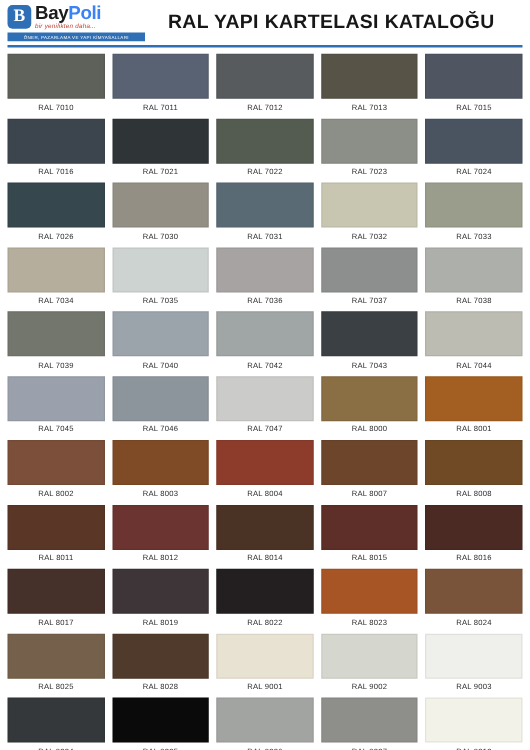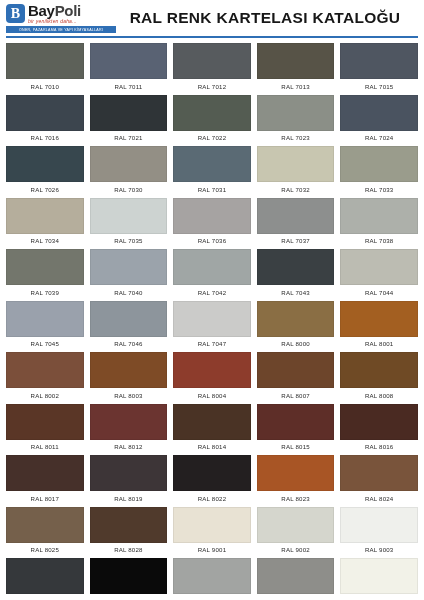--- a/index.html
+++ b/index.html
@@ -61,21 +61,21 @@
     display: flex;
     flex-direction: column;
     line-height: 1;
   }
   .logo-main {
     font-size: 15px;
     font-weight: bold;
     letter-spacing: -0.3px;
     color: #1b1b1b;
   }
-  .logo-main .accent { color: #404040; text-align: right; }
+  .logo-main .accent { color: #3b82f6; text-align: right; }
   .logo-sub {
     font-size: 5px;
     color: #c0392b;
     font-style: italic;
     margin-top: 1px;
     letter-spacing: 0.2px;
   }
   .logo-bar {
     margin-top: 2px;
     background: #2f6fb5;
@@ -141,21 +141,21 @@
         <div class="logo-mark">
           <span class="glyph">B</span>
         </div>
         <div class="logo-words">
           <div class="logo-main"><span>Bay</span><span class="accent">Poli</span></div>
           <div class="logo-sub">bir yenilikten daha...</div>
         </div>
       </div>
       <div class="logo-bar">ÖNER, PAZARLAMA VE YAPI KİMYASALLARI</div>
     </div>
-    <div class="catalog-title">RAL RENK KARTELASI KATALOĞU</div>
+    <div class="catalog-title">RAL YAPI KARTELASI KATALOĞU</div>
   </div>
 
   <div class="header-rule"></div>
 
   <div class="grid">
       <div class="row">
         <div class="cell">
           <div class="chip" style="background: rgb(93, 97, 89);"></div>
           <div class="caption">RAL 7010</div>
         </div>

